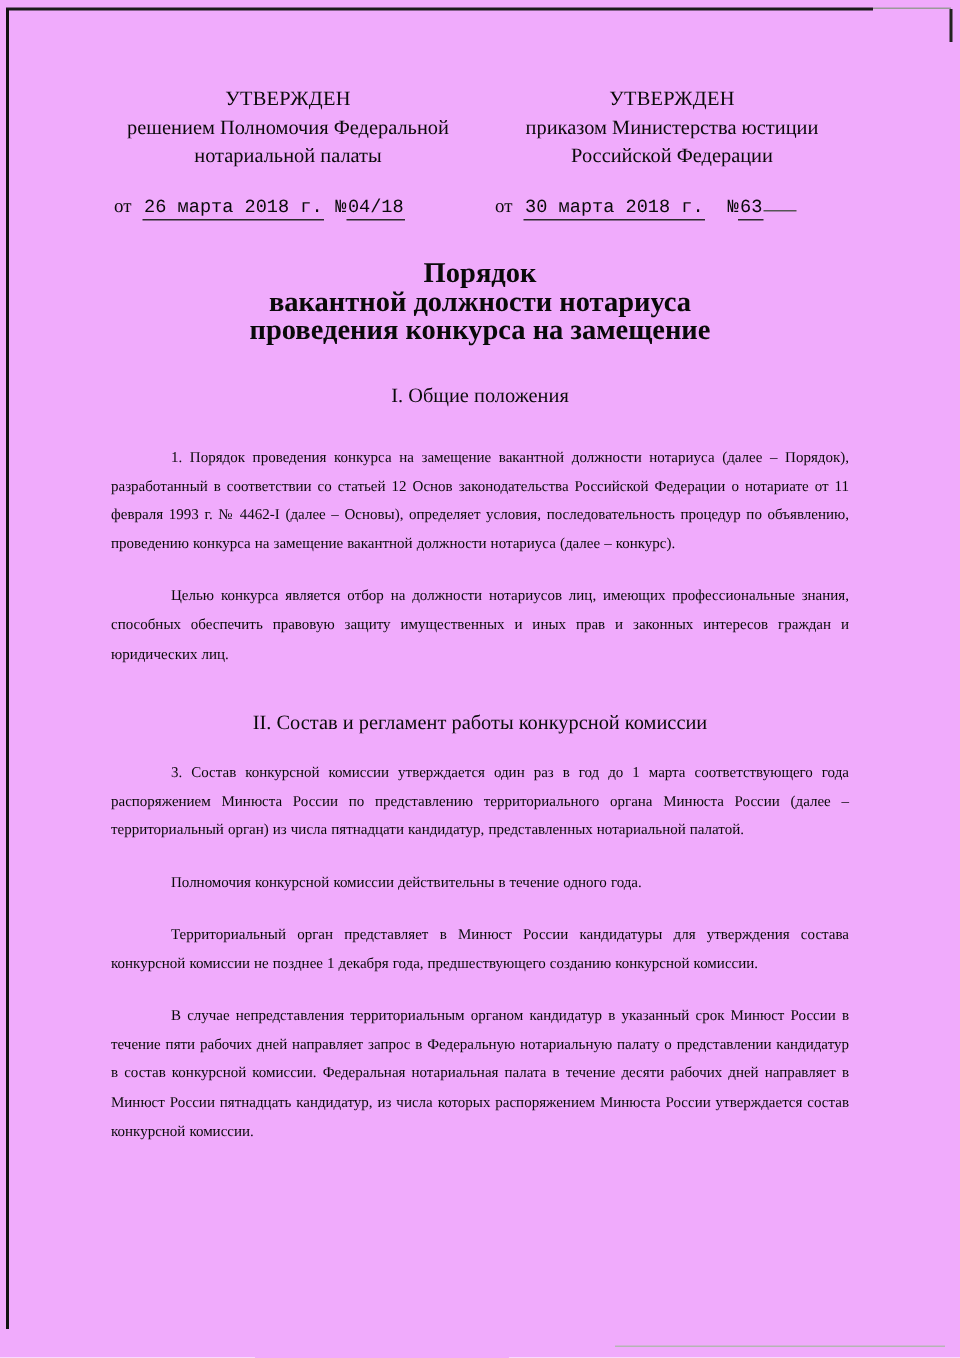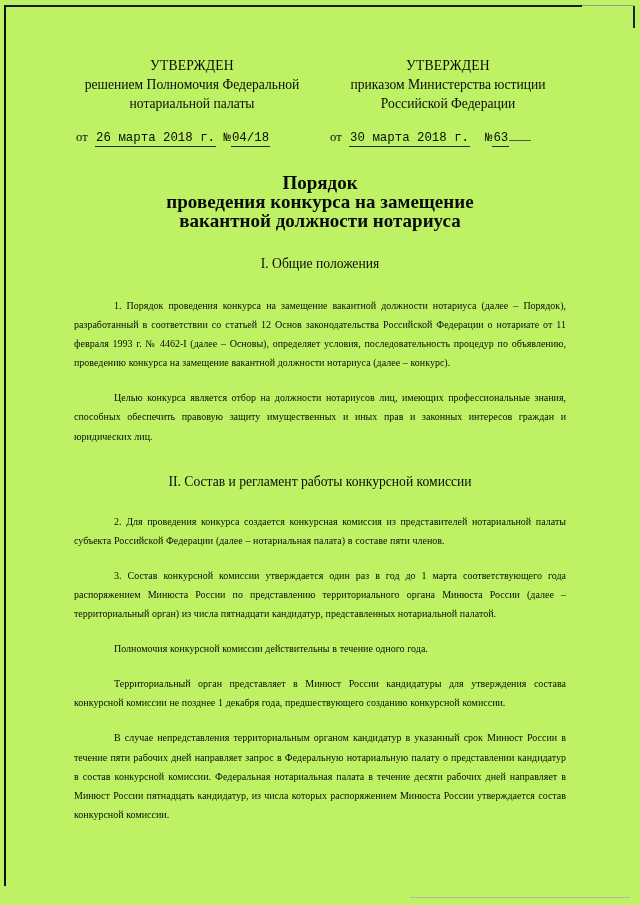--- a/index.html
+++ b/index.html
@@ -6,21 +6,21 @@
   html, body {
     margin: 0;
     padding: 0;
     background: #ffffff;
   }
 
   .page {
     position: relative;
     width: 640px;
     height: 905px;
-    background: #bef264;
+    background: #f0abfc;
     overflow: hidden;
     font-family: "Liberation Serif", "DejaVu Serif", serif;
     color: #0a0a0a;
     box-sizing: border-box;
   }
 
   
   .edge-left {
     position: absolute;
     left: 4px;
@@ -198,32 +198,31 @@
       <div class="date-block right">
         <span class="date-prefix">от</span>
         <span class="ul">30 марта 2018 г.</span>
         &nbsp;<span>№</span><span class="ul">63</span><span class="ul-blank"></span>
       </div>
 
     </div>
 
     <div class="doc-title">
       <div>Порядок</div>
+      <div>вакантной должности нотариуса</div>
       <div>проведения конкурса на замещение</div>
-      <div>вакантной должности нотариуса</div>
     </div>
 
     <div class="section-heading">I. Общие положения</div>
 
     <p class="body first wide">1. Порядок проведения конкурса на замещение вакантной должности нотариуса (далее – Порядок), разработанный в соответствии со статьей 12 Основ законодательства Российской Федерации о нотариате от 11 февраля 1993 г. № 4462-I (далее – Основы), определяет условия, последовательность процедур по объявлению, проведению конкурса на замещение вакантной должности нотариуса (далее – конкурс).</p>
     <p class="body gap wide">Целью конкурса является отбор на должности нотариусов лиц, имеющих профессиональные знания, способных обеспечить правовую защиту имущественных и иных прав и законных интересов граждан и юридических лиц.</p>
 
     <div class="section-heading second">II. Состав и регламент работы конкурсной комиссии</div>
 
-    <p class="body after-heading wide">2. Для проведения конкурса создается конкурсная комиссия из представителей нотариальной палаты субъекта Российской Федерации (далее – нотариальная палата) в составе пяти членов.</p>
     <p class="body gap wide">3. Состав конкурсной комиссии утверждается один раз в год до 1 марта соответствующего года распоряжением Минюста России по представлению территориального органа Минюста России (далее – территориальный орган) из числа пятнадцати кандидатур, представленных нотариальной палатой.</p>
     <p class="body gap wide">Полномочия конкурсной комиссии действительны в течение одного года.</p>
     <p class="body gap wide">Территориальный орган представляет в Минюст России кандидатуры для утверждения состава конкурсной комиссии не позднее 1 декабря года, предшествующего созданию конкурсной комиссии.</p>
     <p class="body gap wide">В случае непредставления территориальным органом кандидатур в указанный срок Минюст России в течение пяти рабочих дней направляет запрос в Федеральную нотариальную палату о представлении кандидатур в состав конкурсной комиссии. Федеральная нотариальная палата в течение десяти рабочих дней направляет в Минюст России пятнадцать кандидатур, из числа которых распоряжением Минюста России утверждается состав конкурсной комиссии.</p>
 
   </div>
 
 </div>
 
 </body></html>

